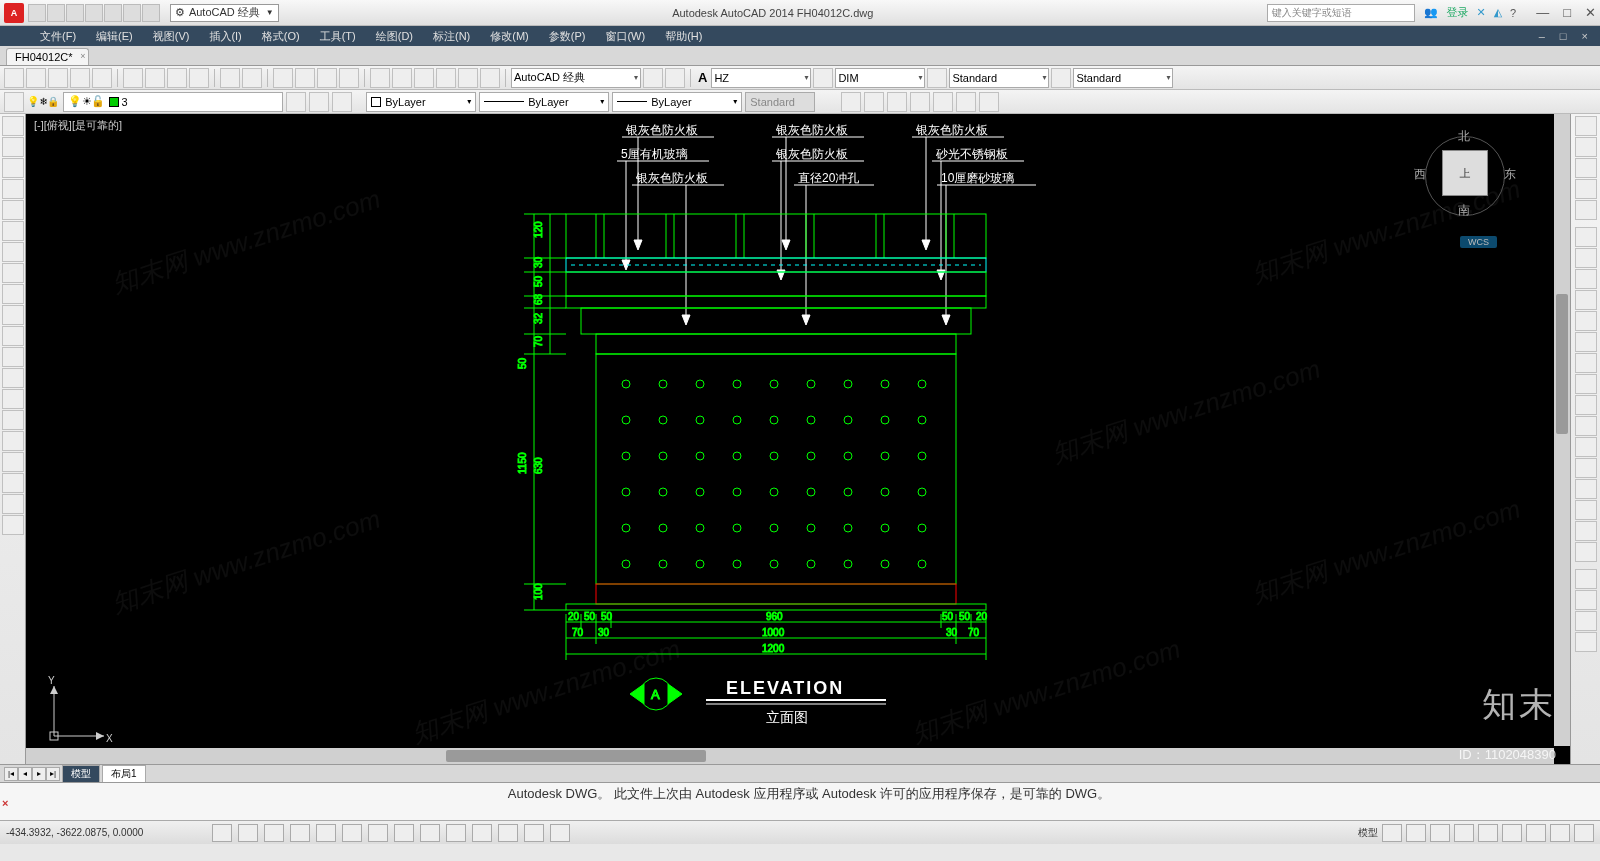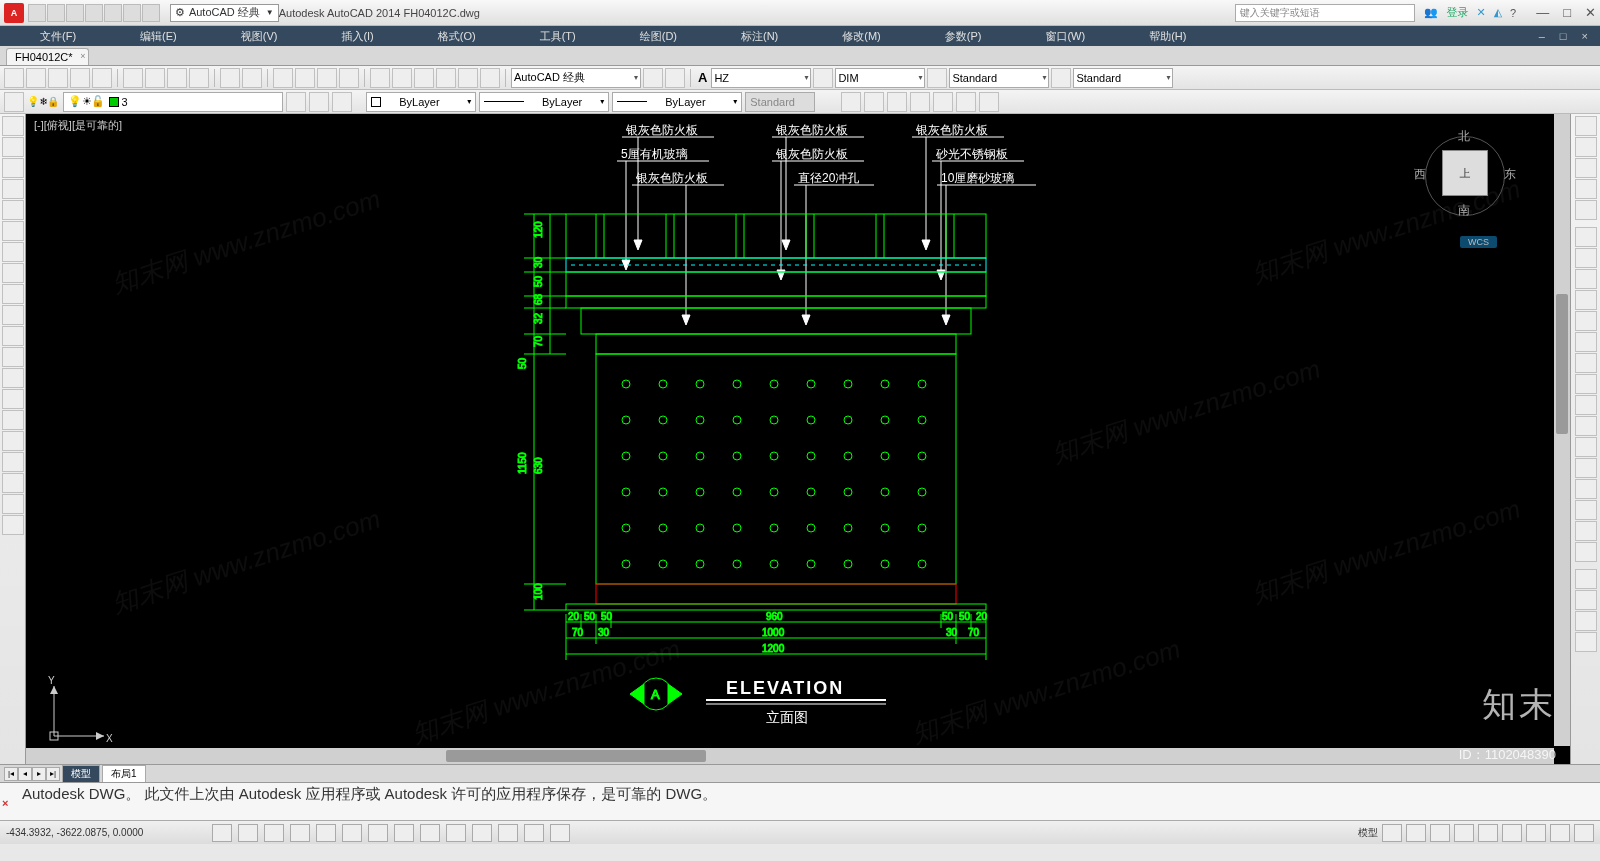--- a/index.html
+++ b/index.html
@@ -2,41 +2,41 @@
 <html><head>
 <meta charset="utf-8">
 <style>
 * { margin:0; padding:0; box-sizing:border-box; font-family:"Microsoft YaHei","SimSun",Arial,sans-serif; }
 html,body { width:1600px; height:861px; overflow:hidden; background:#e8e8e8; }
 .titlebar { height:26px; background:linear-gradient(#f8f8f8,#e0e0e0); display:flex; align-items:center; font-size:11px; color:#333; padding:0 4px; border-bottom:1px solid #bbb; }
 .titlebar .logo { width:20px; height:20px; background:#d22; color:#fff; font-weight:bold; font-size:9px; display:flex; align-items:center; justify-content:center; margin-right:4px; border-radius:2px;}
 .titlebar .qat { display:flex; gap:1px; }
 .titlebar .qat .tb{ width:18px; height:18px; background:#ddd; border:1px solid #bbb; }
 .titlebar .ws-select { margin-left:10px; font-size:11px; display:flex; align-items:center; background:#fff; border:1px solid #999; padding:0 4px; height:18px;}
-.titlebar .center { flex:1; text-align:left; color:#444; }
-.titlebar .search { width:180px; height:18px; border:1px solid #aaa; background:#fff; font-size:10px; color:#888; padding:0 4px; display:flex; align-items:center;}
+.titlebar .center { flex:1; text-align:center; color:#444; }
+.titlebar .search { width:148px; height:18px; border:1px solid #aaa; background:#fff; font-size:10px; color:#888; padding:0 4px; display:flex; align-items:center;}
 .titlebar .right { display:flex; align-items:center; gap:8px; margin-left:10px; color:#2a5; }
 .titlebar .winbtns { display:flex; gap:14px; margin-left:20px; color:#555; font-size:13px;}
-.menubar { height:20px; background:#34495e; display:flex; align-items:center; font-size:11px; color:#e0e0e0; padding-left:30px;gap:44px; }
+.menubar { height:20px; background:#34495e; display:flex; align-items:center; font-size:11px; color:#e0e0e0; padding-left:30px; }
 .menubar span { padding:0 10px; cursor:default; }
 .menubar .mdi { margin-left:auto; padding-right:6px; letter-spacing:6px; color:#ccc;}
 .doc-tabs { height:20px; background:#d8d8d8; display:flex; align-items:flex-end; padding-left:6px; font-size:11px; border-bottom:1px solid #999;}
 .doc-tabs .tab { background:#f4f4f4; border:1px solid #aaa; border-bottom:none; padding:2px 16px 2px 8px; border-radius:3px 3px 0 0; position:relative;}
 .doc-tabs .tab .x { position:absolute; right:3px; top:2px; color:#888; font-size:9px;}
 .toolbar-row { height:24px; background:linear-gradient(#f4f4f4,#e4e4e4); border-bottom:1px solid #bbb; display:flex; align-items:center; padding:0 4px; gap:2px; font-size:11px;}
 .toolbar-row .tb { width:20px; height:20px; background:#eee; border:1px solid #c0c0c0; display:inline-block;}
 .toolbar-row .sep { width:1px; height:18px; background:#bbb; margin:0 3px;}
 .toolbar-row select, .toolbar-row .sel { height:20px; font-size:11px; border:1px solid #aaa; background:#fff; padding:0 2px;}
 .toolbar-row .sel { display:flex; align-items:center; min-width:90px; justify-content:space-between;}
 .toolbar-row .sel .arr { font-size:8px; color:#555;}
 .layer-row { height:24px; background:linear-gradient(#f4f4f4,#e4e4e4); border-bottom:1px solid #bbb; display:flex; align-items:center; padding:0 4px; gap:3px; font-size:11px;}
 .layer-row .tb { width:20px; height:20px; background:#eee; border:1px solid #c0c0c0;}
 .layer-row .layer-sel { width:220px; height:20px; border:1px solid #aaa; background:#fff; display:flex; align-items:center; padding:0 4px; gap:3px;}
 .layer-row .layer-sel .sw { width:10px; height:10px; background:#0c0; border:1px solid #000;}
-.layer-row .prop-sel { height:20px; border:1px solid #aaa; background:#fff; display:flex; align-items:center; padding:0 4px; gap:18px; min-width:110px;justify-content:flex-end;}
+.layer-row .prop-sel { height:20px; border:1px solid #aaa; background:#fff; display:flex; align-items:center; padding:0 4px; gap:4px; min-width:110px;justify-content:flex-end;}
 .layer-row .prop-sel .sw { width:10px; height:10px; background:#fff; border:1px solid #000;}
 .layer-row .prop-sel .arr{ margin-left:auto; font-size:8px;}
 .layer-row .line-sel { width:130px;}
 .layer-row .color-ro { width:70px; height:20px; background:#ddd; border:1px solid #aaa; display:flex; align-items:center; padding:0 4px; color:#888;}
 .main { position:relative; height:650px; display:flex; background:#000;}
 .lpal { width:26px; background:linear-gradient(#f4f4f4,#e4e4e4); border-right:1px solid #999; display:flex; flex-direction:column; gap:1px; padding-top:2px;}
 .lpal .tb { width:22px; height:20px; margin:0 auto; background:#eee; border:1px solid #c0c0c0;}
 .canvas { flex:1; position:relative; background:#000; overflow:hidden;}
 .canvas .vplabel { position:absolute; left:8px; top:4px; color:#ccc; font-size:11px;}
 .rpals { width:30px; background:linear-gradient(#f4f4f4,#e4e4e4); border-left:1px solid #999; display:flex; flex-direction:column; gap:1px; padding-top:2px;}
@@ -51,21 +51,21 @@
 .viewcube .ring { position:absolute; left:15px; top:12px; width:80px; height:80px; border:1px solid #555; border-radius:50%;}
 .viewcube .wcs { position:absolute; left:34px; top:112px; background:#0c4a6e; color:#bbb; font-size:9px; padding:1px 8px; border-radius:2px;margin-left:16px;}
 .ucs { position:absolute; left:18px; bottom:18px; color:#eee; font-size:10px;}
 .ucs svg { display:block;}
 .model-tabs { height:18px; background:#d8d8d8; border-top:1px solid #999; display:flex; align-items:center; font-size:10px; padding-left:4px;}
 .model-tabs .nav { display:flex; gap:0;}
 .model-tabs .nav .b { width:14px; height:14px; border:1px solid #aaa; background:#eee; display:flex; align-items:center; justify-content:center; font-size:8px;}
 .model-tabs .tab { padding:1px 8px; border:1px solid #aaa; background:#fff; margin-left:2px;}
 .model-tabs .tab.active { background:#34495e; color:#fff;}
 .cmdline { height:38px; background:#f6f6f6; border-top:1px solid #999; font-size:11px; color:#333; padding:2px 4px; position:relative;}
-.cmdline .hist { color:#333; font-size:15px; padding-left:18px;}
+.cmdline .hist { color:#333; font-size:13px; padding-left:18px;text-align:center;}
 .cmdline .prompt { color:#444; padding-left:18px;}
 .cmdline .xicon { position:absolute; left:2px; top:14px; width:14px; height:14px; color:#c33; font-weight:bold;}
 .statusbar { height:24px; background:linear-gradient(#f0f0f0,#dcdcdc); border-top:1px solid #aaa; display:flex; align-items:center; font-size:10px; color:#333; padding:0 6px; gap:6px;}
 .statusbar .coords { width:200px;}
 .statusbar .sbtn { width:20px; height:18px; border:1px solid #aaa; background:#eee;}
 .statusbar .right { margin-left:auto; display:flex; gap:4px; align-items:center;}
 .scroll-v { position:absolute; right:0; top:0; bottom:18px; width:16px; background:#d0d0d0;}
 .scroll-v .thumb { position:absolute; left:2px; right:2px; top:180px; height:140px; background:#9a9a9a; border-radius:2px;}
 .scroll-h { position:absolute; left:0; right:16px; bottom:0; height:16px; background:#d0d0d0;}
 .scroll-h .thumb { position:absolute; top:2px; bottom:2px; left:420px; width:260px; background:#9a9a9a; border-radius:2px;}

